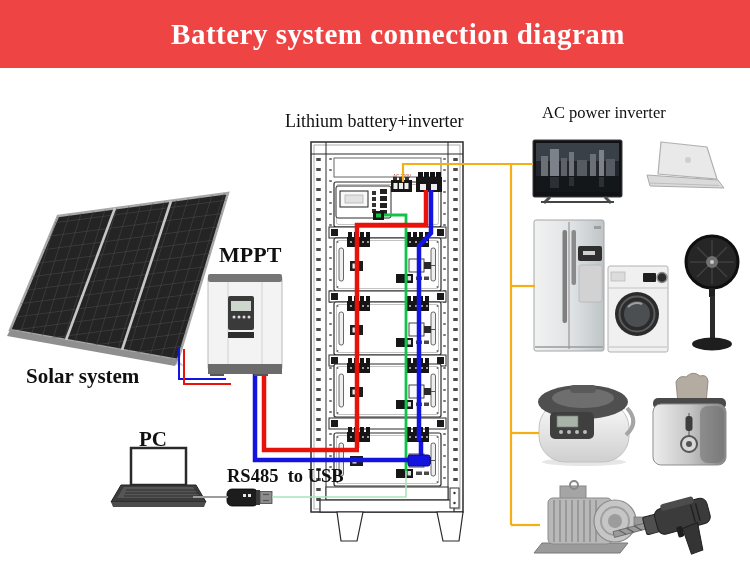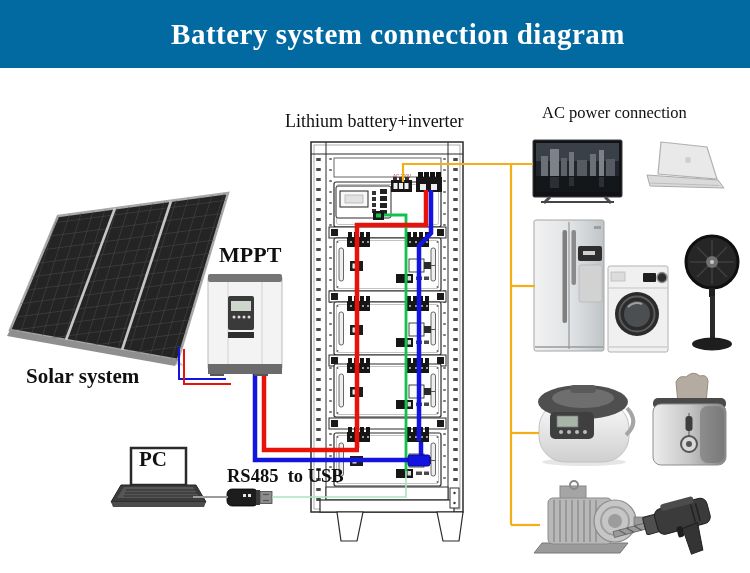--- a/index.html
+++ b/index.html
@@ -7,29 +7,29 @@
          font-family:"Liberation Serif","DejaVu Serif",serif;}
   .header{position:absolute;left:0;top:0;width:750px;height:68px;line-height:68px;
           text-align:center;font-weight:bold;font-size:29px;letter-spacing:.5px;}
   .header span{padding-left:46px;}
   svg.art{position:absolute;left:0;top:0;}
   .lbl{position:absolute;color:#101010;text-align:left;white-space:pre;}
   .lbl.rack{left:285px;top:111px;width:208px;font-size:18px;}
   .lbl.ac{left:542px;top:103px;width:166px;font-size:16.5px;}
   .lbl.mppt{left:219px;top:242px;width:64px;font-size:22px;font-weight:bold;}
   .lbl.solar{left:26px;top:364px;width:112px;font-size:21px;font-weight:bold;}
-  .lbl.pc{left:139px;top:447px;width:36px;font-size:21px;font-weight:bold;}
+  .lbl.pc{left:139px;top:427px;width:36px;font-size:21px;font-weight:bold;}
   .lbl.rs{left:185px;top:466px;width:132px;font-size:18.5px;font-weight:bold;padding-left:42px;}
 </style>
 </head>
 <body>
 
 <div class="stage">
 
-  <div class="header" style="background-color: #0369a1; color: rgb(255, 255, 255);">
+  <div class="header" style="background-color: #ef4444; color: rgb(255, 255, 255);">
     <span>Battery system connection diagram</span>
   </div>
 
   <svg class="art" width="750" height="573" viewBox="0 0 750 573">
     <defs>
       <pattern id="pvgrid" width="12" height="14" patternUnits="userSpaceOnUse" patternTransform="matrix(0.99,-0.13,-0.3,0.95,0,0)">
         <path d="M12 0H0V14" fill="none" stroke="#4e4e4e" stroke-width="1"></path>
       </pattern>
       <linearGradient id="frg" x1="0" y1="0" x2="1" y2="0">
         <stop offset="0" stop-color="#f2f2f2"></stop>
@@ -349,18 +349,18 @@
       <rect x="231" y="301" width="20" height="10" fill="#ccd6cc"></rect>
       <circle cx="234" cy="317" r="1.5" fill="#ddd"></circle>
         <circle cx="239" cy="317" r="1.5" fill="#ddd"></circle>
       <circle cx="244" cy="317" r="1.5" fill="#ddd"></circle>
         <circle cx="249" cy="317" r="1.5" fill="#ddd"></circle>
       <rect x="228" y="332" width="26" height="6" fill="#2e2e2e"></rect>
     </g>
   </svg>
 
   <div class="lbl rack">Lithium battery+inverter</div>
-  <div class="lbl ac">AC power connection</div>
+  <div class="lbl ac">AC power inverter</div>
   <div class="lbl mppt">MPPT</div>
   <div class="lbl solar">Solar system</div>
   <div class="lbl pc">PC</div>
   <div class="lbl rs">RS485  to USB</div>
 </div>
 
 </body></html>

